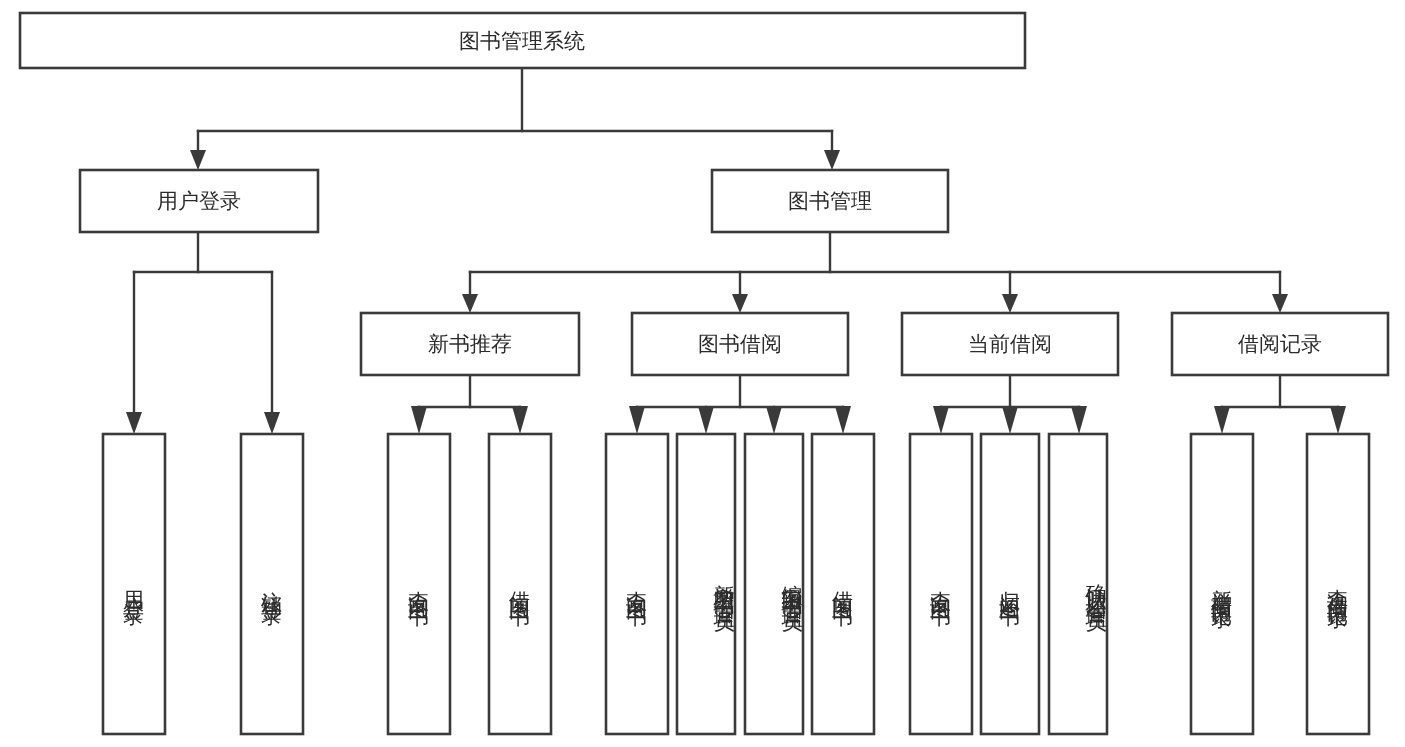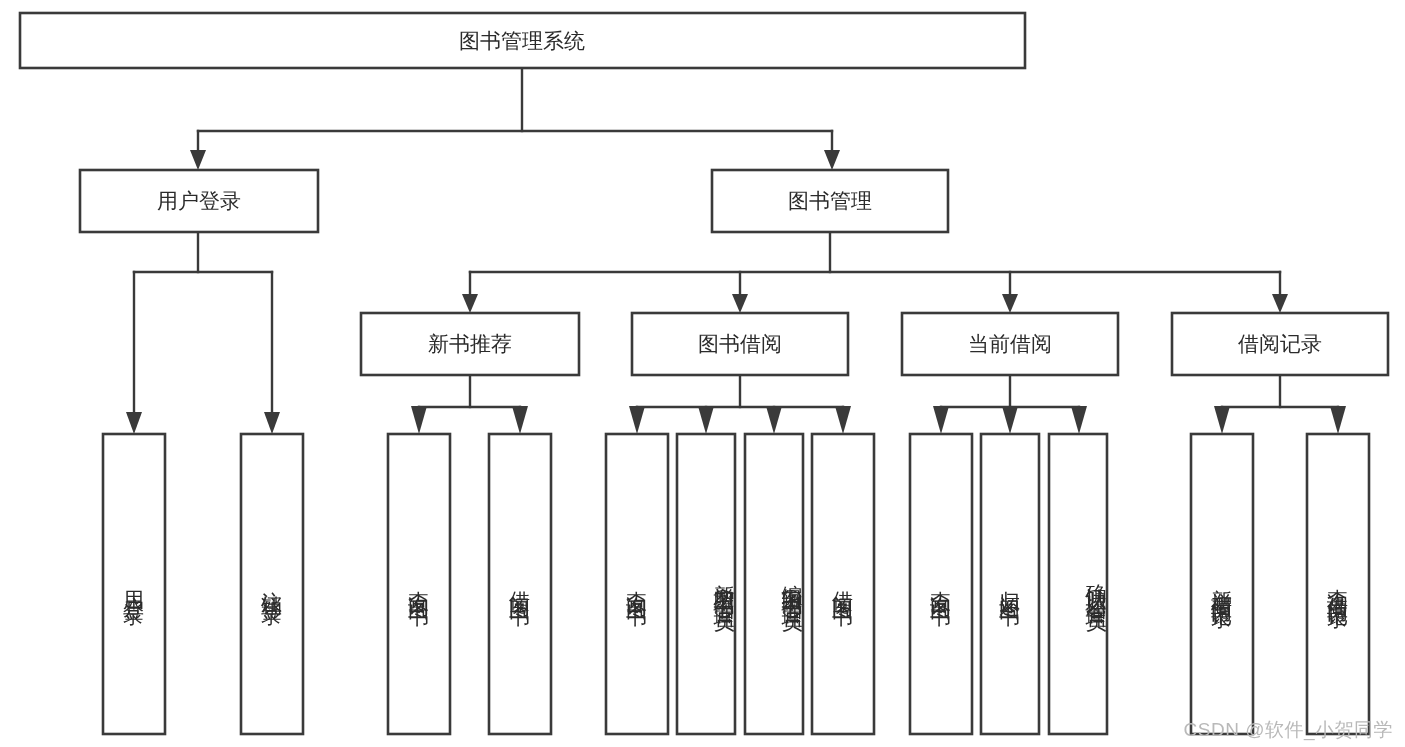--- a/index.html
+++ b/index.html
@@ -221,15 +221,14 @@
   <div class="node-label-v" style="left:745px; top:440px; width:58px; height:290px; align-items:flex-start; letter-spacing:4px;">编辑图书（管理员）</div>
   <div class="node-label-v" style="left:812px; top:434px; width:62px; height:300px;">借阅图书</div>
 
   <div class="node-label-v" style="left:910px; top:434px; width:62px; height:300px;">查询图书</div>
   <div class="node-label-v" style="left:981px; top:434px; width:58px; height:300px;">归还图书</div>
   <div class="node-label-v" style="left:1049px; top:440px; width:58px; height:290px; align-items:flex-start; letter-spacing:4px;">确认归还（管理员）</div>
 
   <div class="node-label-v" style="left:1191px; top:434px; width:62px; height:300px; letter-spacing:4px;">新增借阅记录</div>
   <div class="node-label-v" style="left:1307px; top:434px; width:62px; height:300px; letter-spacing:4px;">查询借阅记录</div>
 
-  <div class="watermark">CSDN @软件_小贺同学</div>
 
 </div>
 
 </body></html>

